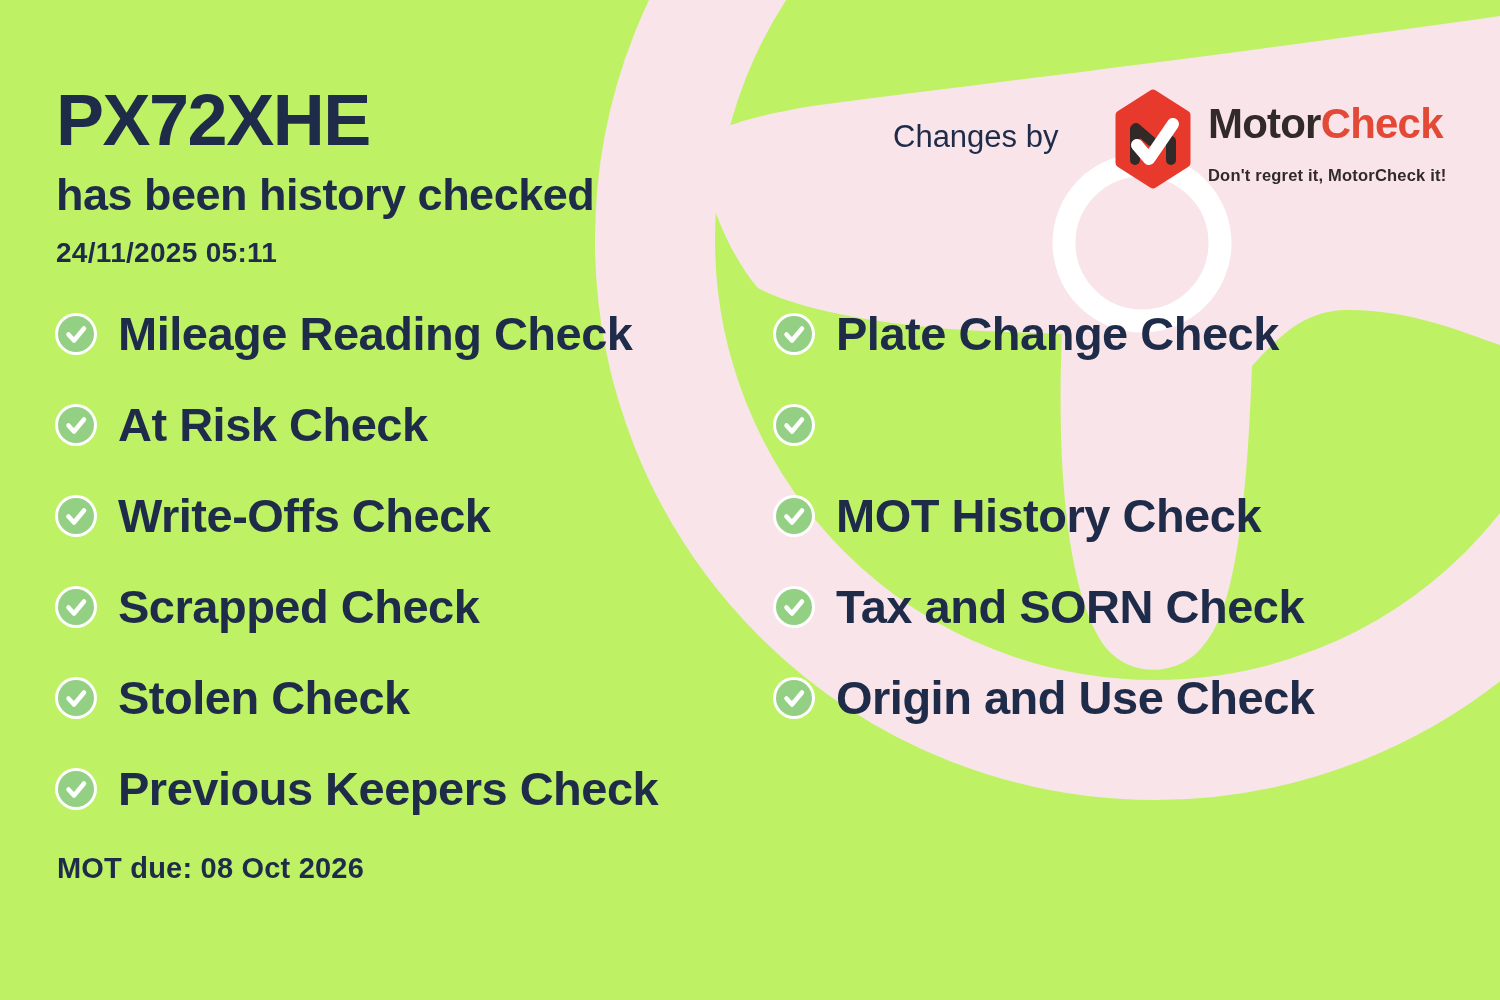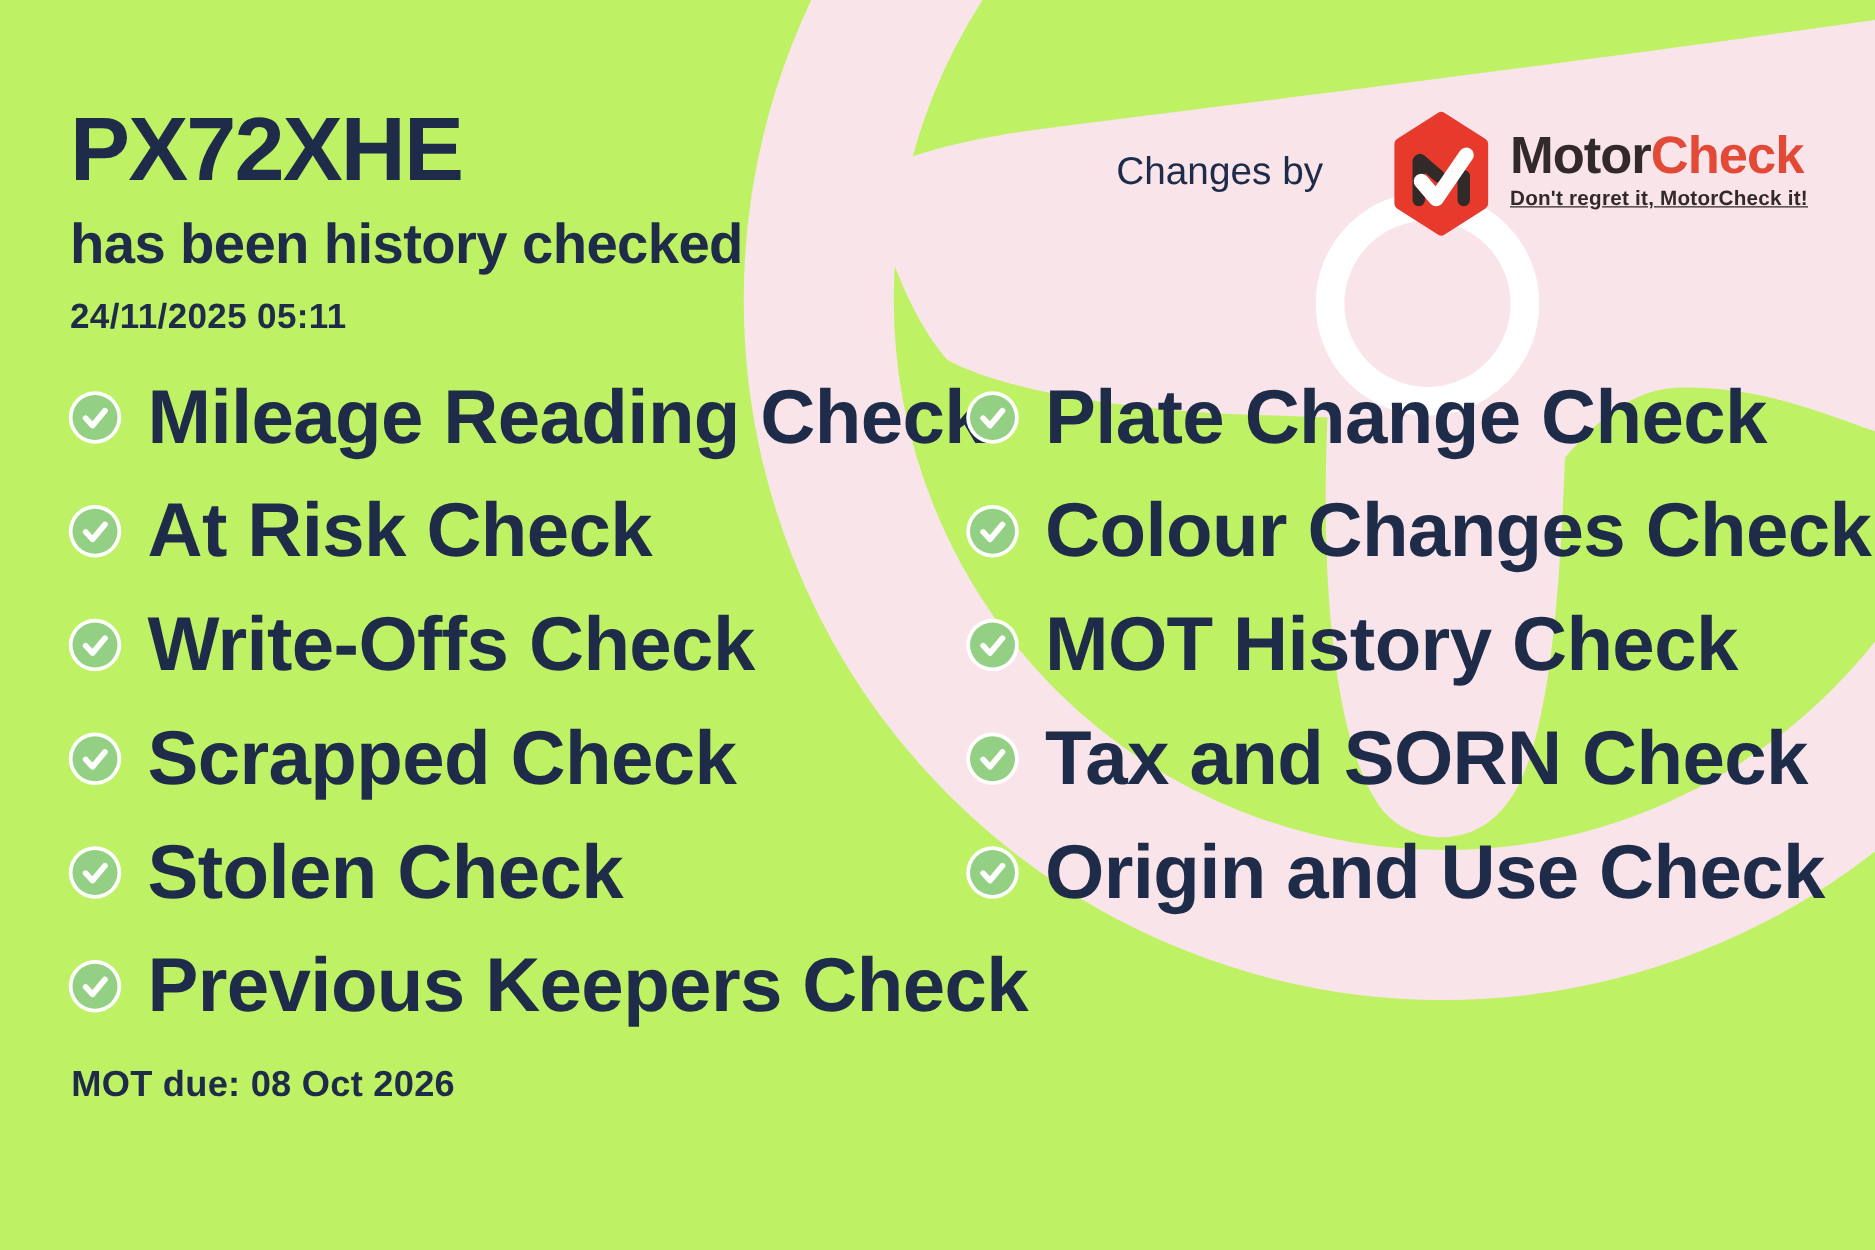--- a/index.html
+++ b/index.html
@@ -33,39 +33,39 @@
   .powered-by{
     position:absolute;left:893px;top:119px;z-index:2;
     font-size:31px;font-weight:500;color:var(--navy);
   }
   .hex-logo{position:absolute;left:1110px;top:88px;z-index:2;}
   .brand-block{position:absolute;left:1208px;top:103px;z-index:2;line-height:1;}
   .brand-line{font-size:42px;font-weight:800;letter-spacing:-0.8px;white-space:nowrap;}
   .brand-motor{color:var(--dark);}
   .brand-check{color:var(--red_text);}
   .brand-tagline{
-    margin-top:6px;
+    margin-top:22px;
     font-size:16.5px;font-weight:700;letter-spacing:0.2px;
-    color:var(--dark);white-space:nowrap;text-decoration:underline;
+    color:var(--dark);white-space:nowrap;
   }
   
   .check-col{position:absolute;z-index:2;}
   #col-left{left:58px;top:288px;}
   #col-right{left:776px;top:288px;}
   .check-row{height:91px;display:flex;align-items:center;}
   .tick-circle{
     width:36px;height:36px;border-radius:50%;
     background:var(--green);
     box-shadow:0 0 0 3px #ffffff;
     display:flex;align-items:center;justify-content:center;
     flex:0 0 36px;
   }
   .check-label{
     margin-left:24px;
-    font-size:61px;font-weight:700;letter-spacing:-0.5px;
+    font-size:47px;font-weight:700;letter-spacing:-0.5px;
     color:var(--navy);white-space:nowrap;line-height:1;
   }
   
   .mot-due{
     position:absolute;left:57px;top:852px;z-index:2;
     font-size:29px;font-weight:700;letter-spacing:0.2px;
     color:var(--navy);
   }
 </style>
 </head>
@@ -180,21 +180,20 @@
     </span>
     <span class="check-label">Plate Change Check</span>
   </div>
 
   <div class="check-row">
     <span class="tick-circle">
       <svg width="36" height="36" viewBox="0 0 36 36" aria-hidden="true">
         <path d="M10.5,18.5 L16,24.5 L26,12.5" fill="none" stroke="#ffffff" stroke-width="4.5" stroke-linecap="round" stroke-linejoin="round"></path>
       </svg>
     </span>
-    <span class="check-label">Colour Changes Check</span>
   </div>
 
   <div class="check-row">
     <span class="tick-circle">
       <svg width="36" height="36" viewBox="0 0 36 36" aria-hidden="true">
         <path d="M10.5,18.5 L16,24.5 L26,12.5" fill="none" stroke="#ffffff" stroke-width="4.5" stroke-linecap="round" stroke-linejoin="round"></path>
       </svg>
     </span>
     <span class="check-label">MOT History Check</span>
   </div>

